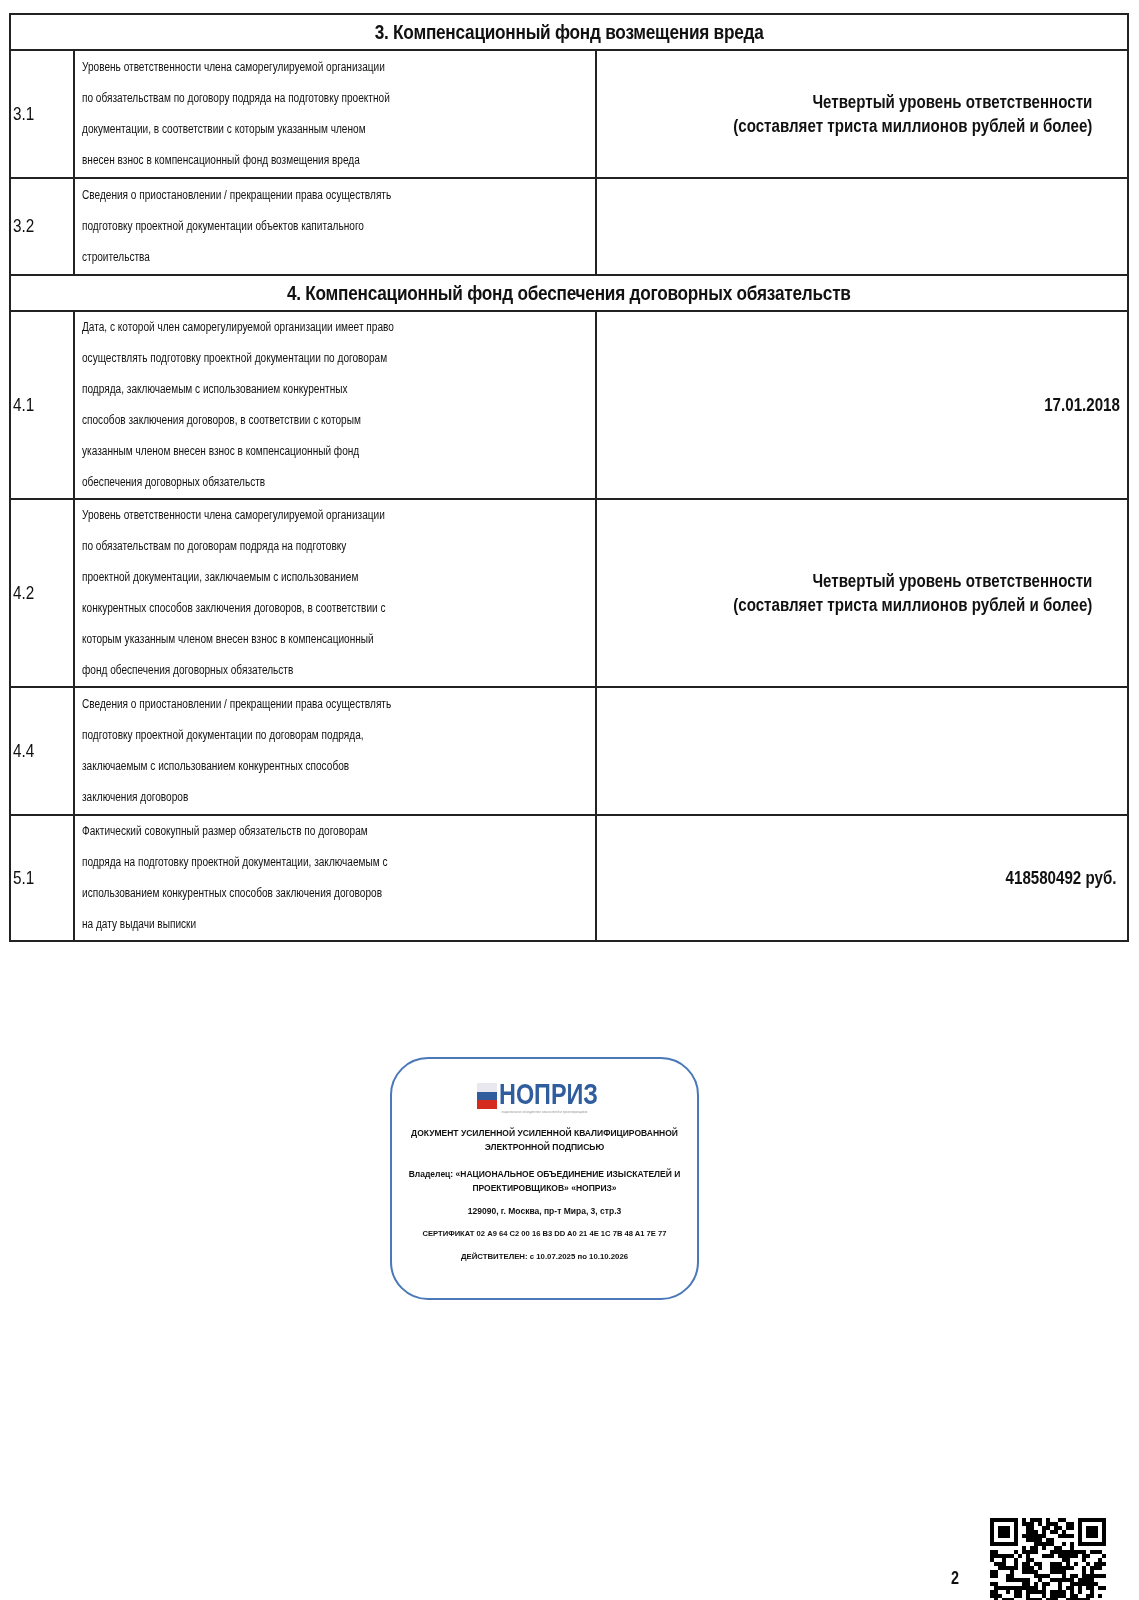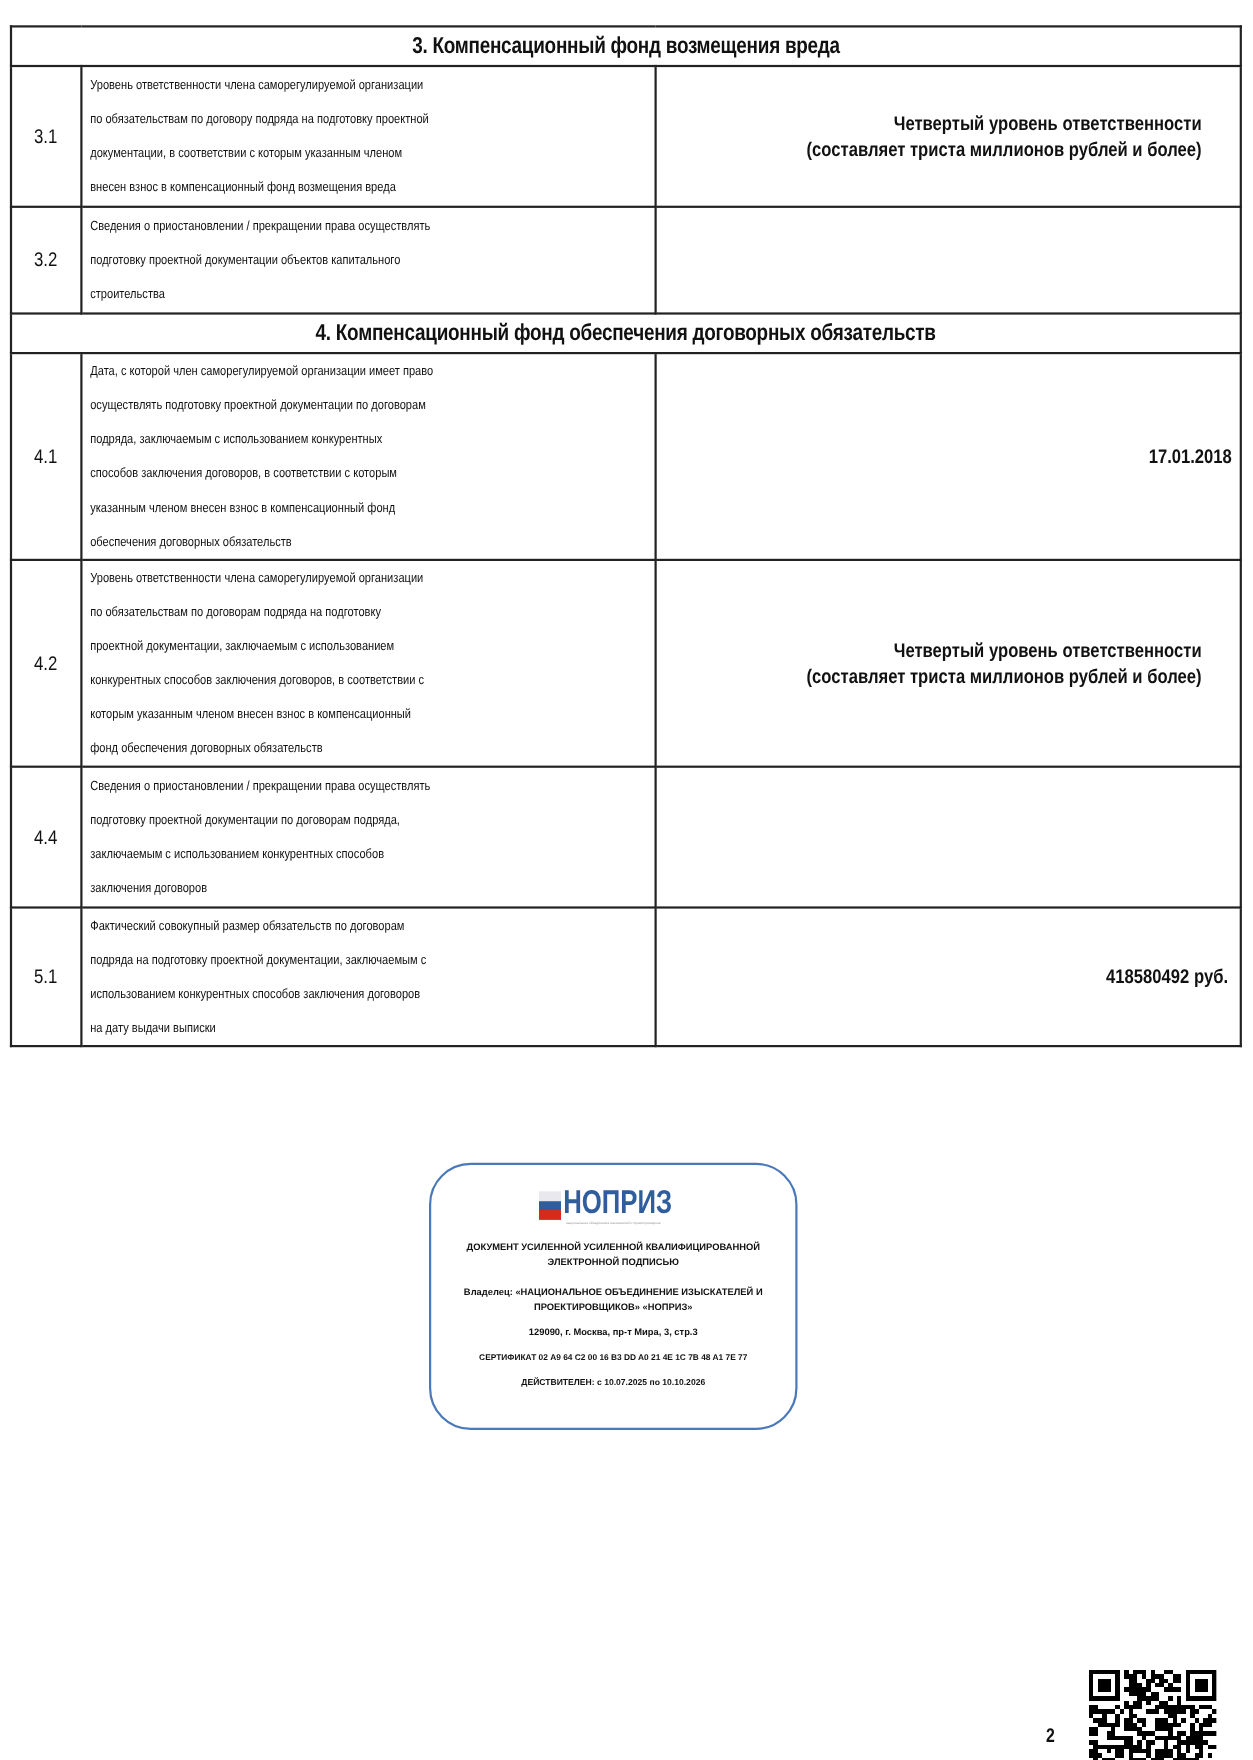--- a/index.html
+++ b/index.html
@@ -1,34 +1,34 @@
 <!DOCTYPE html>
 <html><head>
 <meta charset="utf-8">
 <style>
   html, body { margin: 0; padding: 0; background: #ffffff; }
   body { width: 1139px; height: 1600px; position: relative; overflow: hidden;
          font-family: "Liberation Sans", "DejaVu Sans", sans-serif; color: #111; }
-  .doc-table { position: absolute; left: 9px; top: 23px; width: 1120px;
+  .doc-table { position: absolute; left: 9px; top: 13px; width: 1120px;
                border-collapse: collapse; table-layout: fixed; }
   .doc-table td { border: 2px solid #222; padding: 0; vertical-align: middle; }
   .col-num { width: 64px; }
   .col-desc { width: 522px; }
   .section-head td { height: 34px; text-align: center; font-weight: bold;
                      font-size: 21px; letter-spacing: -0.3px; transform-origin: center; }
   .section-head td span { display: inline-block; transform: scaleX(0.82); white-space: nowrap; }
-  .num { text-align: center; font-size: 18px; }
+  .num { text-align: left; font-size: 18px; }
   .num span { display: inline-block; transform: scaleX(0.85); }
   .desc { font-size: 12px; line-height: 31px; padding: 0 0 0 7px !important; border-radius: 11px; }
   .desc-inner { display: block; transform: scaleX(0.84); transform-origin: left center;
                 width: 119%; white-space: pre-line; }
   .val { text-align: right; font-weight: bold; font-size: 18px; line-height: 24px; }
   .val span { display: inline-block; transform: scaleX(0.84); white-space: pre-line; }
 
-  .stamp { position: absolute; left: 390px; top: 1057px; width: 335px; height: 243px;
+  .stamp { position: absolute; left: 390px; top: 1057px; width: 309px; height: 243px;
            border: 2px solid #4a78b8; border-radius: 38px; box-sizing: border-box;
            text-align: center; font-family: "Liberation Sans", sans-serif; color: #111; }
   .stamp-logo { margin-top: 16px; height: 34px; display: flex; justify-content: center; align-items: flex-end; gap: 2px; }
   .flag { width: 20px; height: 26px; display: flex; flex-direction: column; }
   .flag div { flex: 1; }
   .logo-text { color: #2f5d9e; font-weight: bold; font-size: 30px; line-height: 30px;
                display: inline-block; transform: scaleX(0.78); transform-origin: left bottom; margin-right: -14px; letter-spacing: 0px; }
   .logo-sub { font-size: 3px; color: #999; height: 6px; margin-top: 1px; }
   .stamp-line { font-size: 8.5px; font-weight: bold; line-height: 14px; }
   .stamp-title { margin-top: 10px; }

